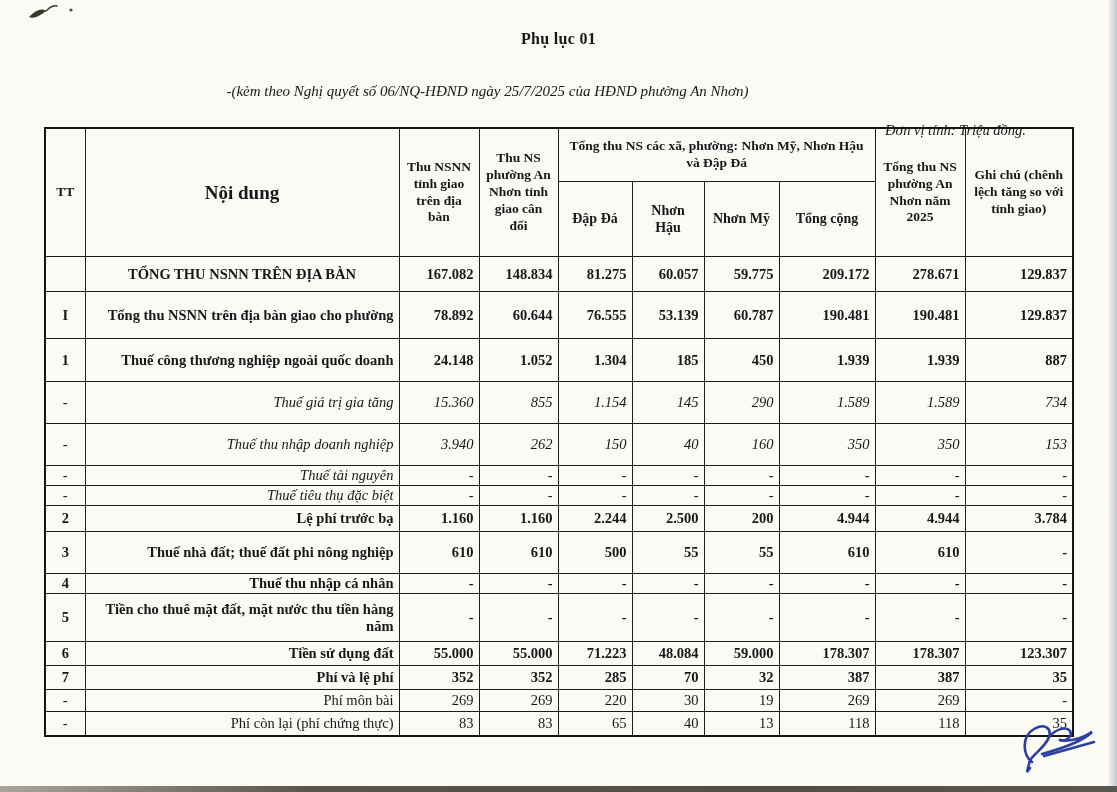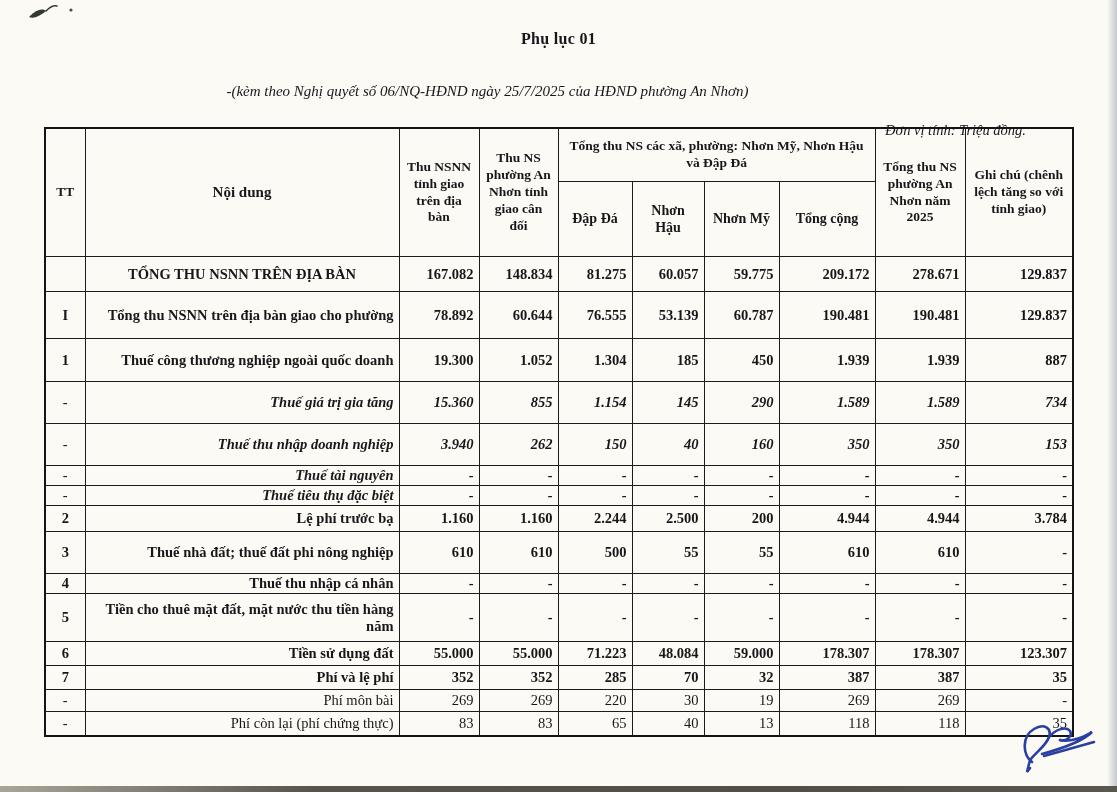--- a/index.html
+++ b/index.html
@@ -35,29 +35,29 @@
     padding:1px 5px;
     overflow:hidden;
   }
   table.budget{border:2px solid #141416;}
   thead th{
     font-weight:bold;font-size:13.5px;line-height:1.25;
     text-align:center;vertical-align:middle;padding:2px 3px;
   }
   thead tr.h1 th{height:50px;}
   thead tr.h2 th{height:72px;font-size:14px;}
-  th.noidung-h{font-size:15px;}
+  th.noidung-h{font-size:19px;}
   tbody td{font-size:14.5px;vertical-align:middle;}
   td.c-tt{text-align:center;font-weight:bold;}
   td.c-label{text-align:right;padding-left:7px;line-height:1.15;}
   td.c-num{text-align:right;padding-right:6px;white-space:nowrap;}
   tr.r-total td{font-weight:bold;text-align:right;}
   tr.r-total td.c-label{text-align:center;}
   tr.r-bold td{font-weight:bold;}
-  tr.r-italic td{font-style:italic;font-weight:bold;}
+  tr.r-italic td{font-style:italic;font-weight:normal;}
   tr.r-italic td.c-tt{font-weight:normal;}
   tr.r-plain td{font-weight:normal;}
   .sig{position:absolute;left:1014px;top:716px;}
   .pen-mark{position:absolute;left:16px;top:2px;}
 </style>
 </head>
 <body>
 
 <div class="page">
 
@@ -122,21 +122,21 @@
           <td class="c-num">76.555</td>
           <td class="c-num">53.139</td>
           <td class="c-num">60.787</td>
           <td class="c-num">190.481</td>
           <td class="c-num">190.481</td>
           <td class="c-num">129.837</td>
         </tr>
         <tr class="r-bold" style="height: 43px;">
           <td class="c-tt">1</td>
           <td class="c-label">Thuế công thương nghiệp ngoài quốc doanh</td>
-          <td class="c-num">19.300</td>
+          <td class="c-num">24.148</td>
           <td class="c-num">1.052</td>
           <td class="c-num">1.304</td>
           <td class="c-num">185</td>
           <td class="c-num">450</td>
           <td class="c-num">1.939</td>
           <td class="c-num">1.939</td>
           <td class="c-num">887</td>
         </tr>
         <tr class="r-italic" style="height: 42px;">
           <td class="c-tt">-</td>

